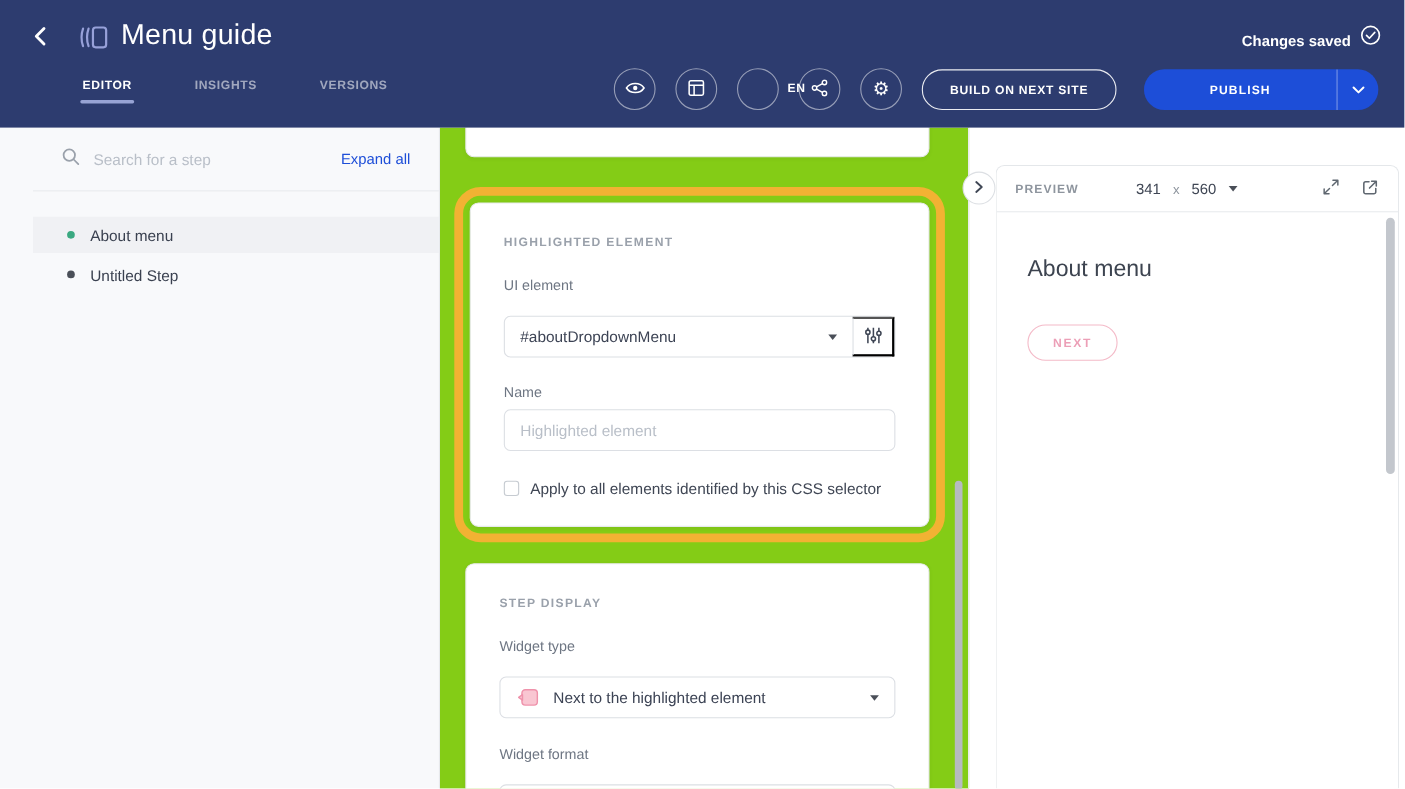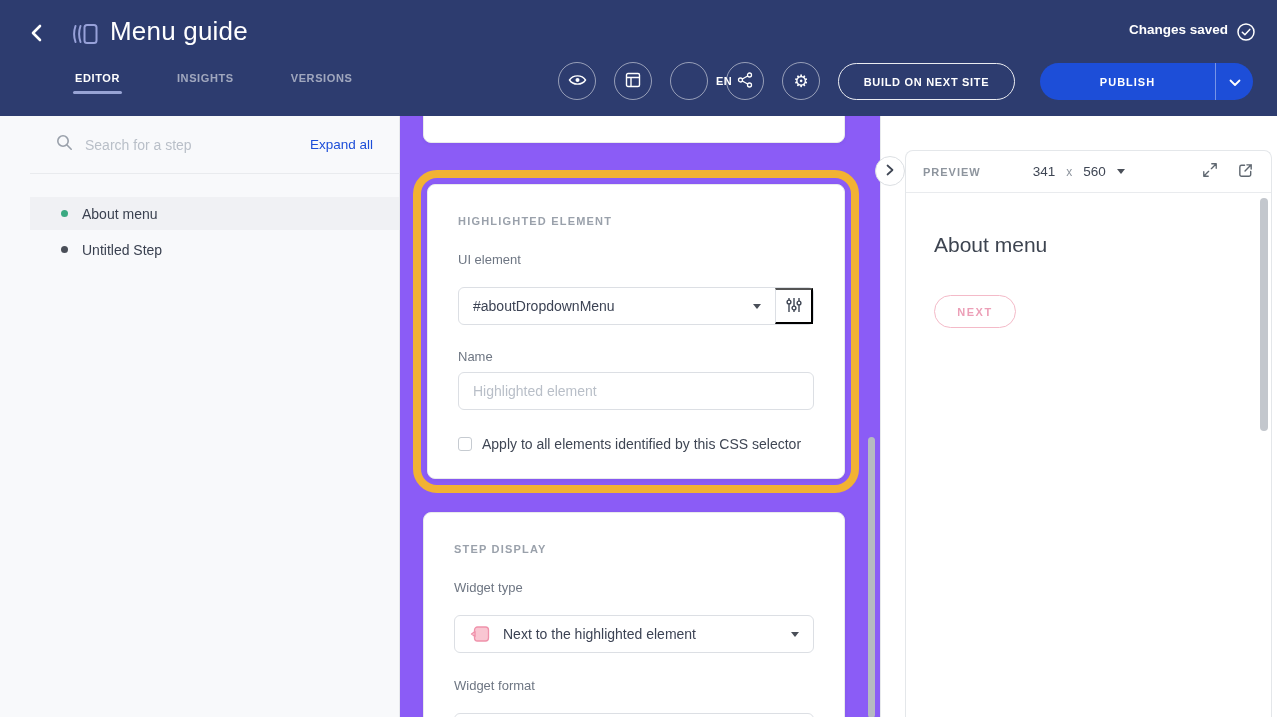--- a/index.html
+++ b/index.html
@@ -17,37 +17,37 @@
   .tab.active { color:#fff; }
   .tab.active::after { content:""; position:absolute; left:-2px; right:-2px; bottom:0; height:3px; border-radius:2px; background:#97a3d4; }
   .hdr-icons { position:absolute; left:558px; top:62px; display:flex; gap:18px; }
   .icon-circle { width:38px; height:38px; border-radius:50%; border:1px solid rgba(255,255,255,.5); background:none; display:grid; place-items:center; cursor:pointer; color:#fff; font-family:inherit; }
   .lang-txt { font-size:11px; font-weight:bold; color:#fff; letter-spacing:.5px;margin-left:45px; }
   .build-btn { position:absolute; left:838px; top:63px; width:177px; height:37px; border-radius:19px; border:1.5px solid rgba(255,255,255,.9); background:none; color:#fff; font-size:11px; font-weight:bold; letter-spacing:.7px; cursor:pointer; font-family:inherit; }
   .publish-btn { position:absolute; left:1040px; top:63px; width:213px; height:37px; border-radius:19px; background:#1d4ed8; display:flex; align-items:stretch; overflow:hidden; cursor:pointer; }
   .publish-label { flex:1; display:grid; place-items:center; color:#fff; font-size:11px; font-weight:bold; letter-spacing:1px; }
   .publish-divider { width:1px; background:rgba(255,255,255,.4); margin:0; }
   .publish-caret { width:37px; display:grid; place-items:center; }
-  .changes-saved { position:absolute; right:21px; top:22px; display:flex; align-items:flex-start; gap:8px; }
+  .changes-saved { position:absolute; right:21px; top:22px; display:flex; align-items:flex-end; gap:8px; }
   .changes-saved span { color:#fff; font-size:13.5px; font-weight:bold; }
 
   
   .sidebar { position:absolute; left:0; top:116px; width:400px; height:601px; background:#f8f9fb; border-right:1px solid #e7e9ec;padding-left:30px; }
   .search-row { height:58px; border-bottom:1px solid #e9ebee; display:flex; align-items:center; padding:0 26px; }
   .search-input { flex:1; margin-left:12px; border:none; background:none; outline:none; font-size:14px; color:#3f4654; font-family:inherit; }
   .search-input::placeholder { color:#b9bfc8; }
   .expand-all { background:none; border:none; cursor:pointer; font-size:13.5px; color:#1d4ed8; font-family:inherit; }
   .steps { margin-top:23px; }
   .step-item { height:33px; margin-bottom:3px; display:flex; align-items:center; padding-left:31px; cursor:pointer; }
   .step-item.selected { background:#f0f1f4; }
   .dot { width:7px; height:7px; border-radius:50%; margin-right:14px; }
   .step-label { font-size:14px; color:#3a4150; }
 
   
-  .main { position:absolute; left:400px; top:116px; width:481px; height:601px; background:#8b5cf6; border-right:1px solid #e8eaec; z-index:1; }
+  .main { position:absolute; left:400px; top:116px; width:481px; height:601px; background:#84cc16; border-right:1px solid #e8eaec; z-index:1; }
   .card { background:#fff; border:1px solid #e8eaec; border-radius:8px; box-shadow:0 1px 4px rgba(20,20,40,.05); }
   .top-card { position:absolute; left:23px; top:-10px; width:422px; height:37px; }
   .hl-wrap { position:absolute; left:13px; top:54px; width:446px; height:323px; border:8px solid #F2B233; border-radius:24px; padding:6px; }
   .hl-card { width:100%; height:100%; padding:30px; }
   .step-card { position:absolute; left:23px; top:396px; width:422px; height:240px; padding:30px; }
   .section-title { font-size:11px; font-weight:bold; letter-spacing:1.2px; color:#9aa1ab; }
   .field-label { font-size:13px; color:#6e7683; margin-top:25px; }
   .select-row { margin-top:20px; height:38px; border:1px solid #dcdfe4; border-radius:6px; display:flex; align-items:stretch; background:#fff; }
   .select-main { flex:1; display:flex; align-items:center; padding:0 14px; cursor:pointer; }
   .select-text { font-size:14px; color:#3c4354; flex:1; }

